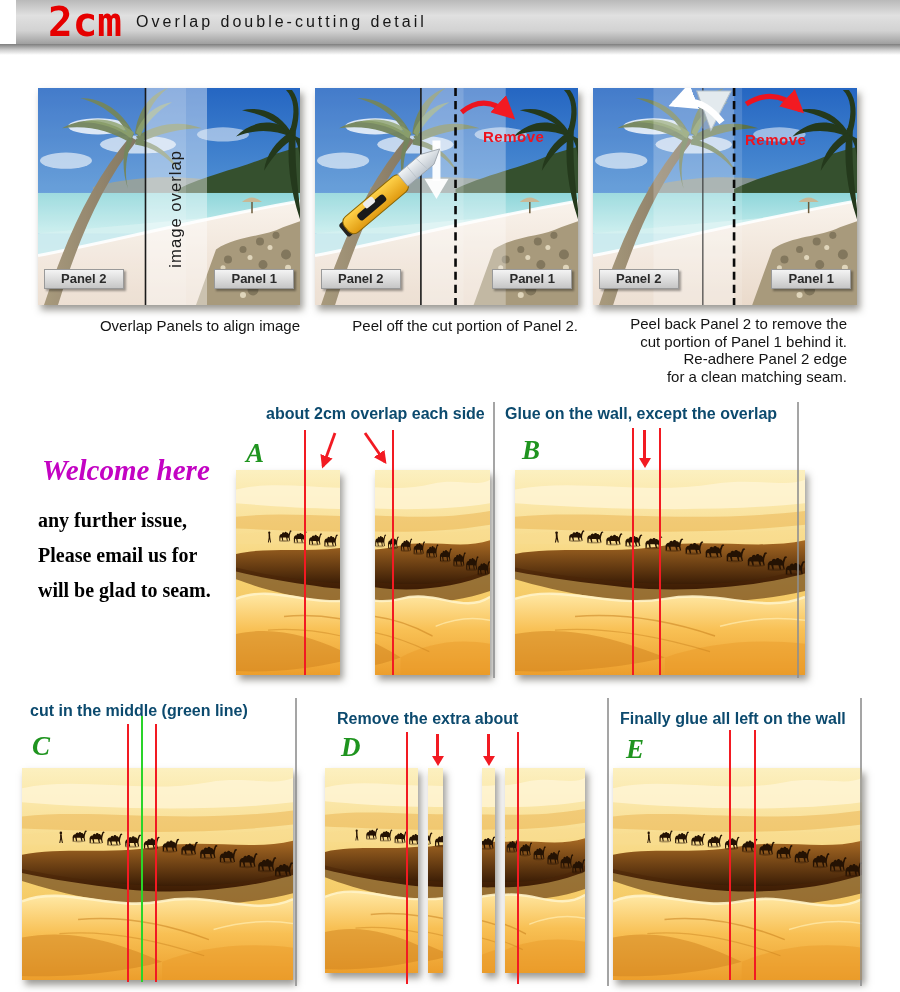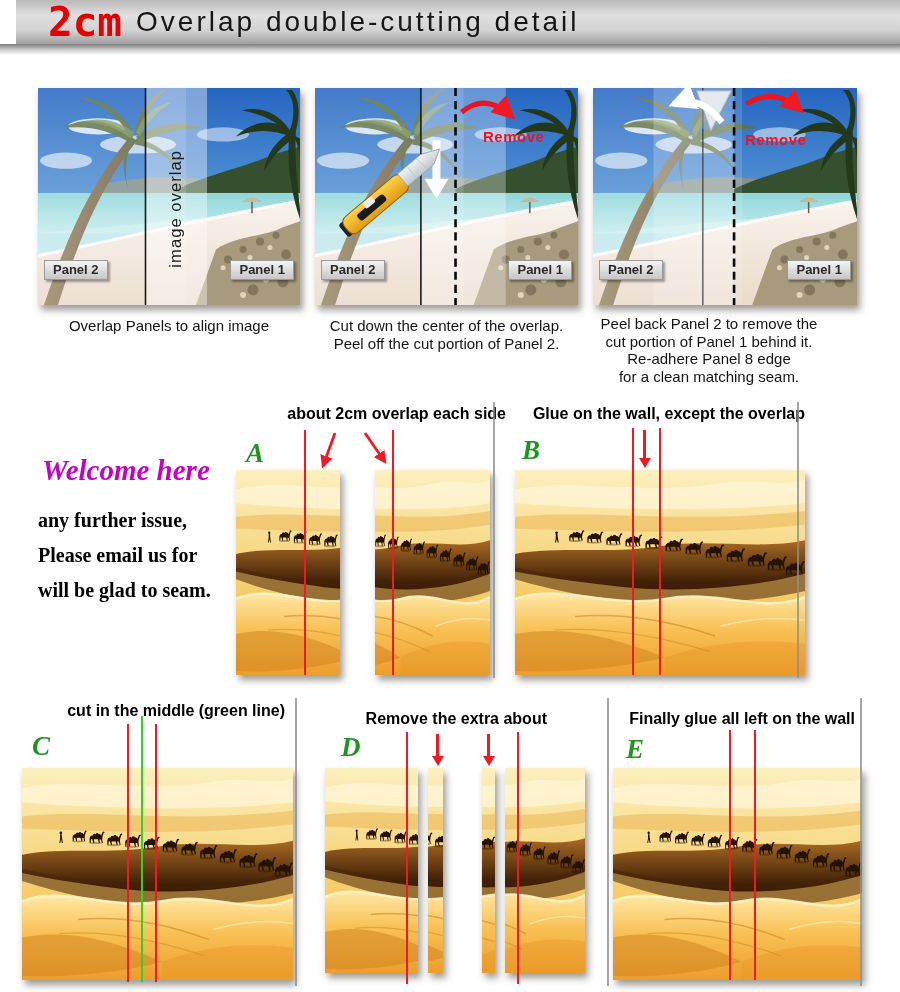--- a/index.html
+++ b/index.html
@@ -6,35 +6,35 @@
   body{width:900px;height:992px;position:relative;background:#fff;
        font-family:"Liberation Sans",sans-serif;overflow:hidden}
   .abs{position:absolute}
   .header{position:absolute;left:16px;top:0;width:900px;height:44px;
     background:linear-gradient(180deg,#b9b9b9,#e0e0e0 35%,#d2d2d2 70%,#9f9f9f);
     display:flex;align-items:center;padding-left:32px;box-sizing:border-box}
   .header-shadow{position:absolute;left:0;top:44px;width:900px;height:11px;
     background:linear-gradient(180deg,#7e7e7e,#cfcfcf 55%,#ffffff)}
   .h-red{font-family:"DejaVu Sans Mono","Liberation Mono",monospace;font-weight:bold;
     font-size:41px;color:#e60000;margin-right:14px;line-height:1}
-  .h-title{font-size:28px;color:#161616;letter-spacing:3px}
+  .h-title{font-size:16px;color:#161616;letter-spacing:3px}
   .photo{position:absolute;overflow:hidden;box-shadow:3px 5px 7px rgba(60,55,45,.5)}
   .photo > svg{display:block;width:100%;height:100%}
   .overlay{position:absolute;left:0;top:0;width:100%;height:100%;pointer-events:none}
-  .caption{position:absolute;font-size:15px;line-height:17.5px;color:#141414;text-align:center}
-  .panel-tag{position:absolute;bottom:25px;background:linear-gradient(180deg,#f4f4f4,#c6c6c6);
+  .caption{position:absolute;font-size:15px;line-height:17.5px;color:#141414;text-align:right}
+  .panel-tag{position:absolute;bottom:16px;background:linear-gradient(180deg,#f4f4f4,#c6c6c6);
     border:1px solid #999;color:#2a2a2a;font-size:13px;font-weight:bold;
-    padding:1px 8px 2px;box-shadow:1.5px 1.5px 2px rgba(0,0,0,.35)}
+    padding:1px 16px 2px;box-shadow:1.5px 1.5px 2px rgba(0,0,0,.35)}
   .remove-label{position:absolute;color:#ec1420;font-weight:bold;font-size:15px;letter-spacing:.5px}
   .vline{position:absolute;width:2px}
   .vline.red{background:#f21a22}
   .vline.green{background:#2ad42a}
   .divider{position:absolute;width:2px;background:#8f8f8f;opacity:.8}
-  .red-note{position:absolute;color:#000000;font-weight:bold;font-size:16px;
-    text-align:right;white-space:nowrap}
+  .red-note{position:absolute;color:#0c4a6e;font-weight:bold;font-size:16px;
+    text-align:left;white-space:nowrap}
   .letter{position:absolute;color:#1f941f;font-family:"Liberation Serif",serif;
     font-style:italic;font-weight:bold;font-size:27px;line-height:1}
   .welcome-title{position:absolute;left:42px;top:454px;color:#c303c3;
     font-family:"Liberation Serif",serif;font-style:italic;font-weight:bold;font-size:29px}
   .welcome-lines{position:absolute;left:38px;top:503px;font-family:"Liberation Serif",serif;
     font-weight:bold;font-size:20px;color:#000;line-height:35px}
   .dn-arrow{position:absolute;display:flex;flex-direction:column;align-items:center}
   .dn-arrow .shaft{width:2.5px;flex:1;background:#f21a22}
   .dn-arrow .head{width:0;height:0;border-left:6.5px solid transparent;
     border-right:6.5px solid transparent;border-top:10px solid #f21a22}
@@ -261,27 +261,26 @@
   </svg>
   <div class="remove-label" style="left:152px;top:43px">Remove</div>
   <div class="panel-tag" style="left:6px">Panel 2</div>
   <div class="panel-tag" style="right:6px">Panel 1</div>
 </div>
 
 <div class="caption" style="left:38px;top:317px;width:262px">
   <div>Overlap Panels to align image</div>
 </div>
 <div class="caption" style="left:315px;top:317px;width:263px">
-  <div>Cut down the center of the overlap.</div>
   <div>Peel off the cut portion of Panel 2.</div>
 </div>
 <div class="caption" style="left:571px;top:315px;width:276px">
   <div>Peel back Panel 2 to remove the</div>
   <div>cut portion of Panel 1 behind it.</div>
-  <div>Re-adhere Panel 8 edge</div>
+  <div>Re-adhere Panel 2 edge</div>
   <div>for a clean matching seam.</div>
 </div>
 
 <div class="welcome-title">Welcome here</div>
 <div class="welcome-lines">
   <div>any further issue,</div>
   <div>Please email us for</div>
   <div>will be glad to seam.</div>
 </div>
 

